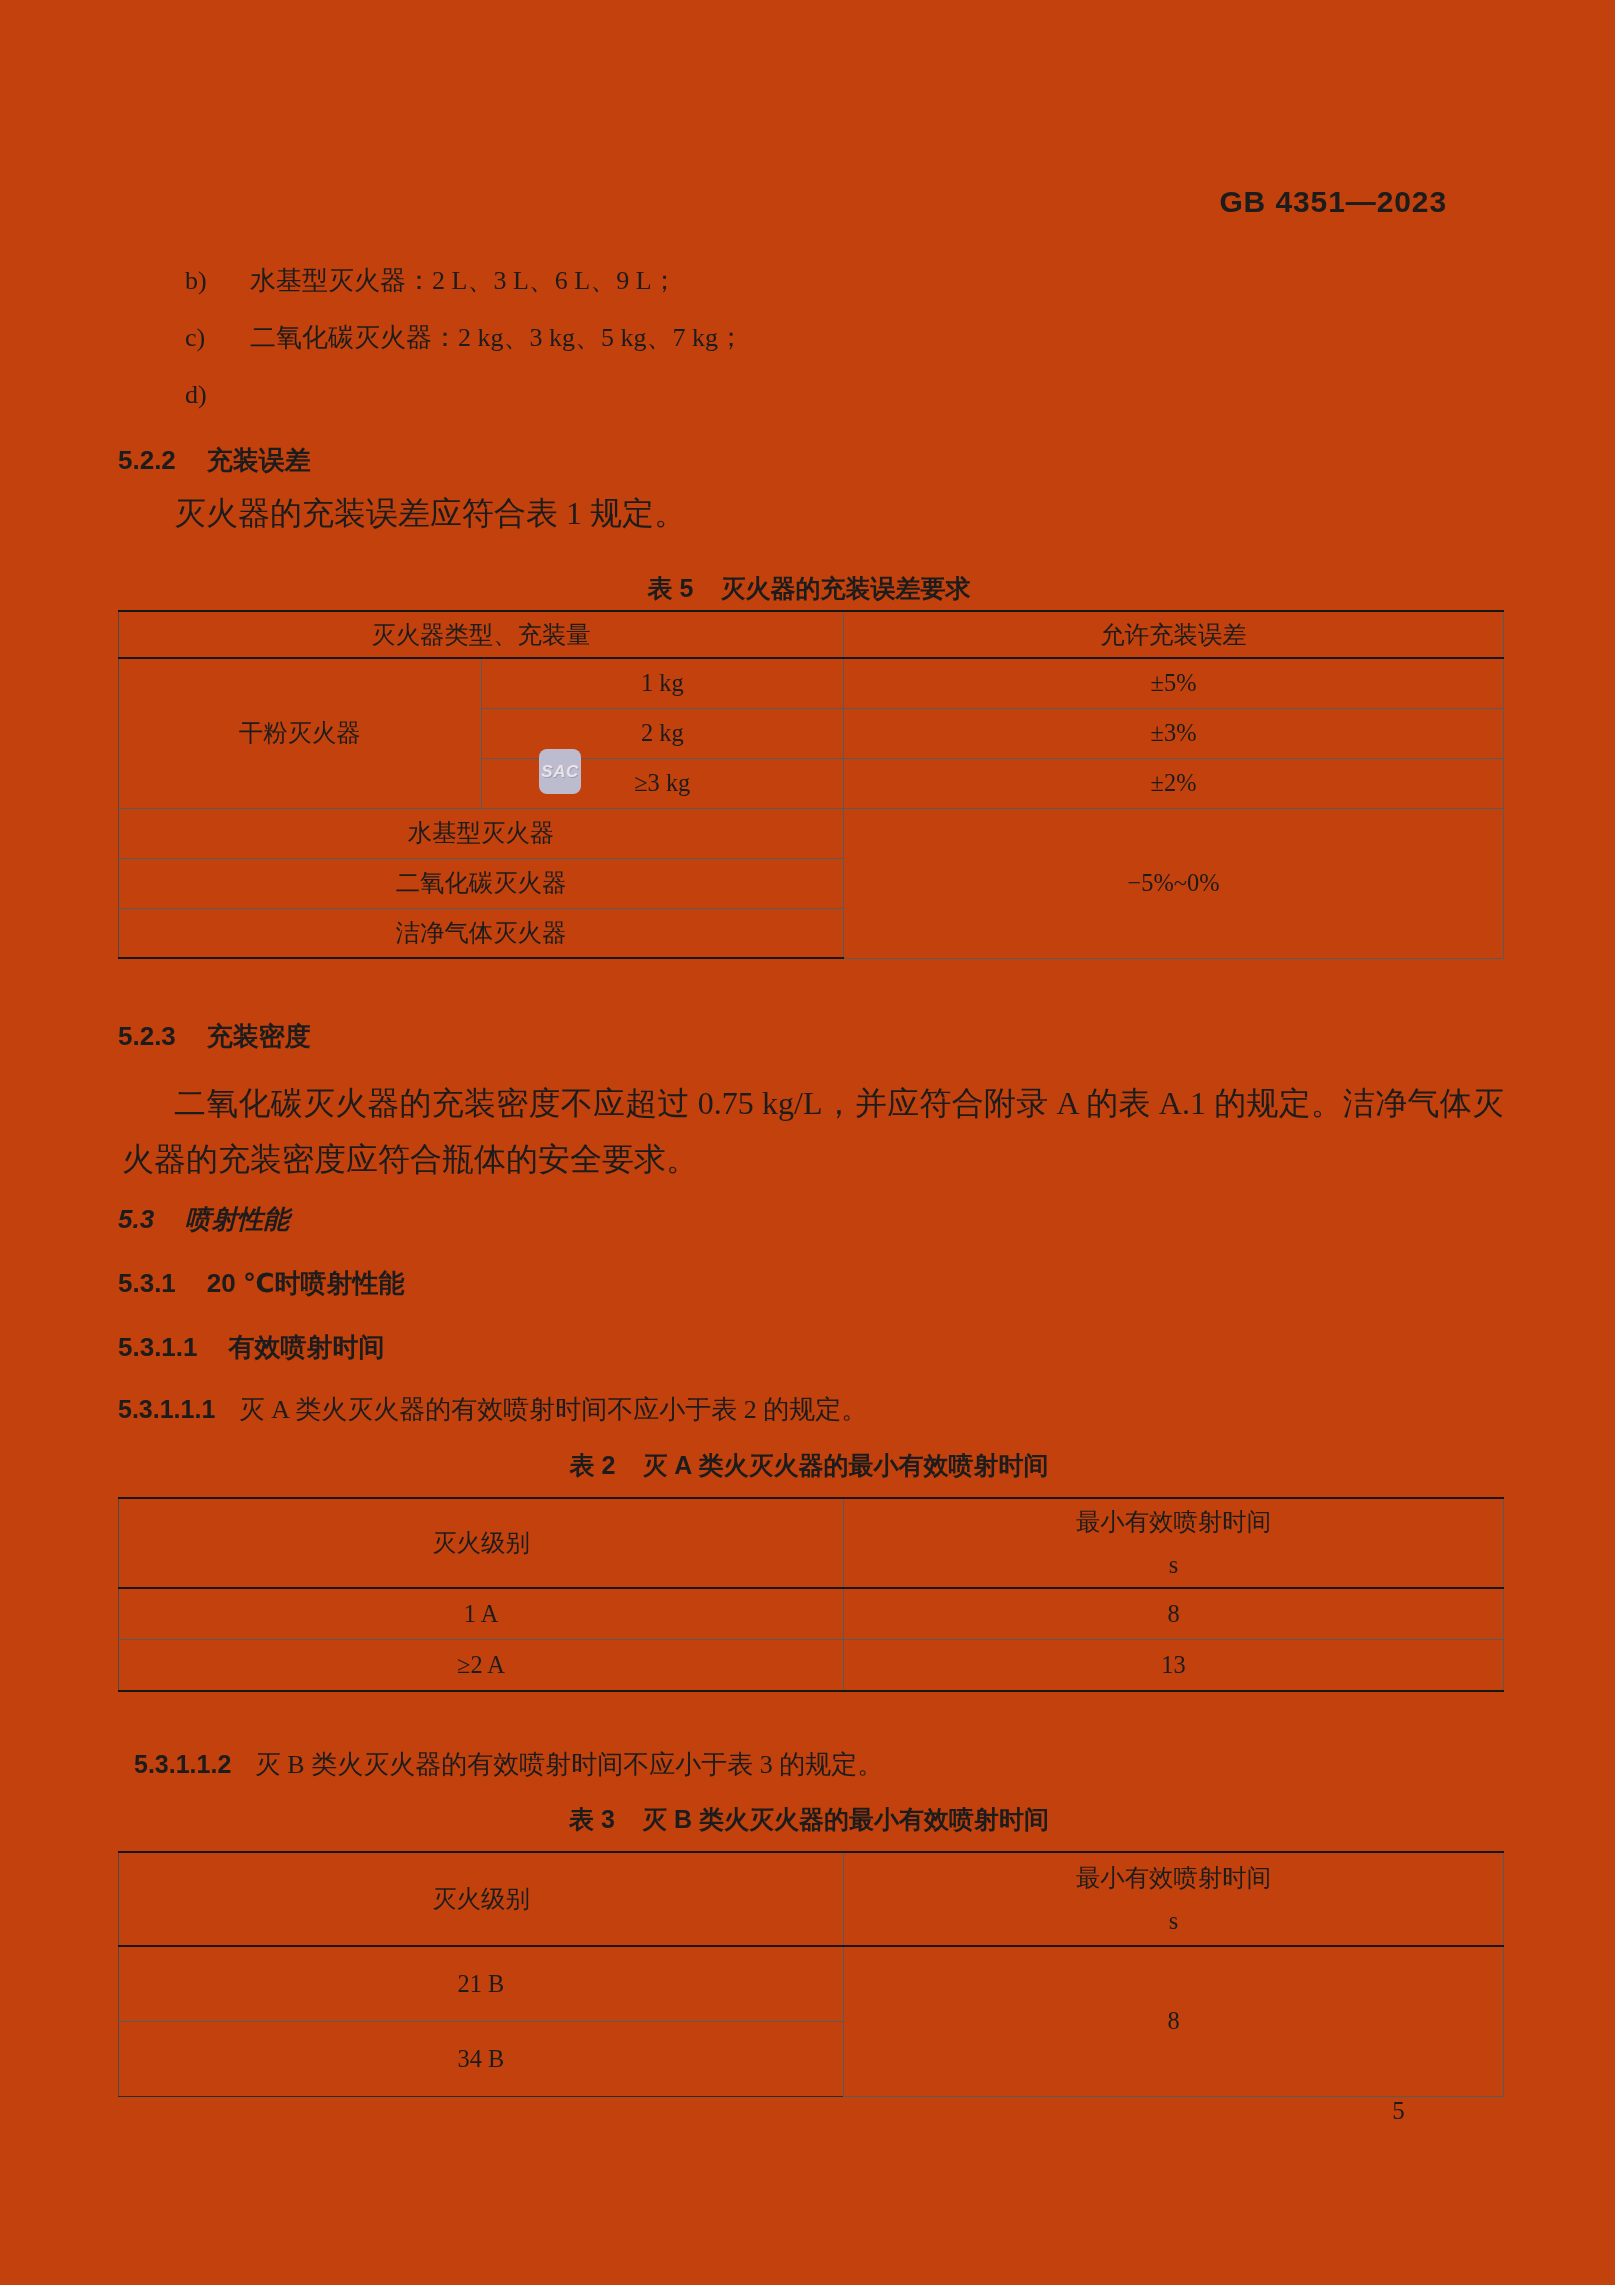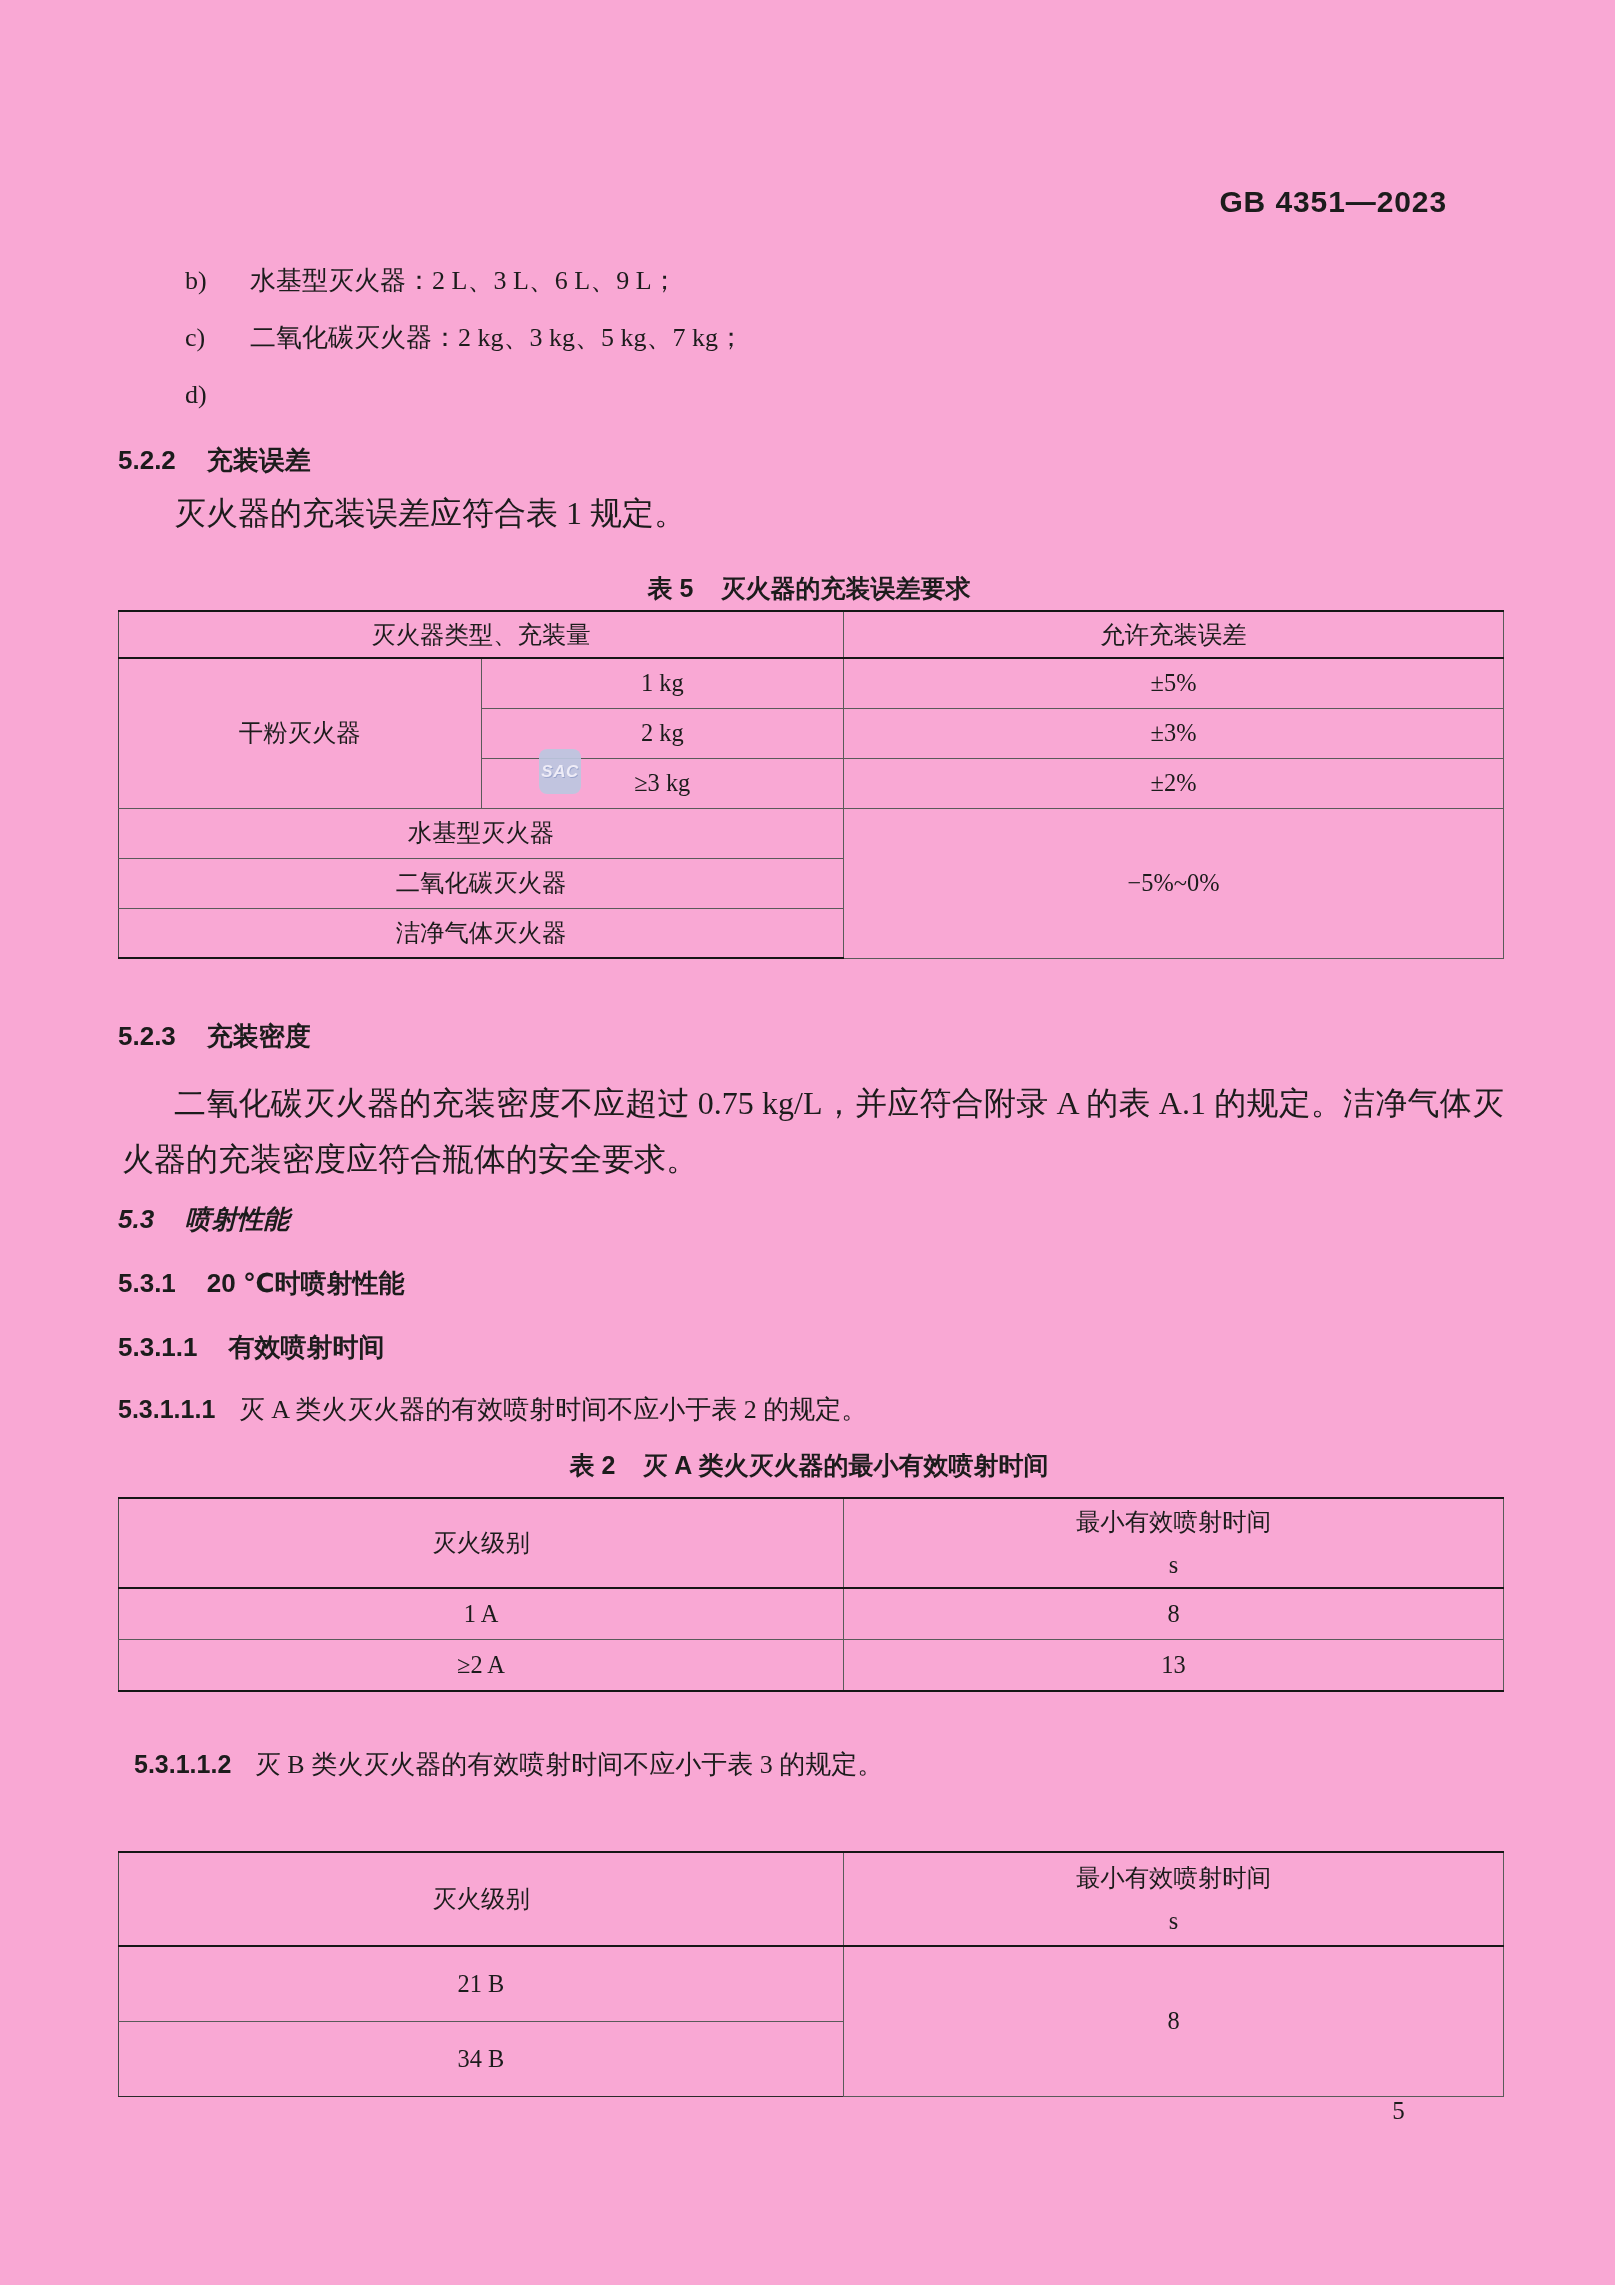--- a/index.html
+++ b/index.html
@@ -1,19 +1,19 @@
 <!DOCTYPE html>
 <html lang="zh" style="font-size:14.5px"><head>
 <meta charset="utf-8">
 <style>
   html,body{margin:0;padding:0;background:#888;}
   .page{
     position:relative;
     width:1616px;height:2285px;
-    background:#f9a8d4;
+    background:#c2410c;
     color:#1c1c1c;
     font-family:"Liberation Serif","DejaVu Serif",serif;
     overflow:hidden;
   }
   .abs{position:absolute;}
   .sans{font-family:"Liberation Sans","DejaVu Sans",sans-serif;font-weight:bold;}
 
   .doc-code{top:185px;left:0;width:1447px;text-align:right;font-size:30px;letter-spacing:0.9px;}
 
   .list-item{left:185px;font-size:26px;line-height:33px;display:flex;}
@@ -158,20 +158,23 @@
       <td>≥2 A</td>
       <td>13</td>
     </tr>
   </tbody>
     </table>
 
   <div class="abs numpara" style="top:1746px;margin-left:16px;">
     <span class="num sans">5.3.1.1.2</span><span>灭 B 类火灭火器的有效喷射时间不应小于表 3 的规定。</span>
   </div>
 
+  <div class="abs tbl-title sans" style="top:1803px;">
+    <span class="tno">表 3</span><span>灭 B 类火灭火器的最小有效喷射时间</span>
+  </div>
 
   <table class="gbt abs" style="top:1851px;left:118px;width:1382px;">
     <tbody>
         <tr style="height:94px;">
       <td style="width:724px;">灭火级别</td>
       <td style="width:659px;" class="hdr2">
         <div>最小有效喷射时间</div>
         <div>s</div>
       </td>
     </tr>

